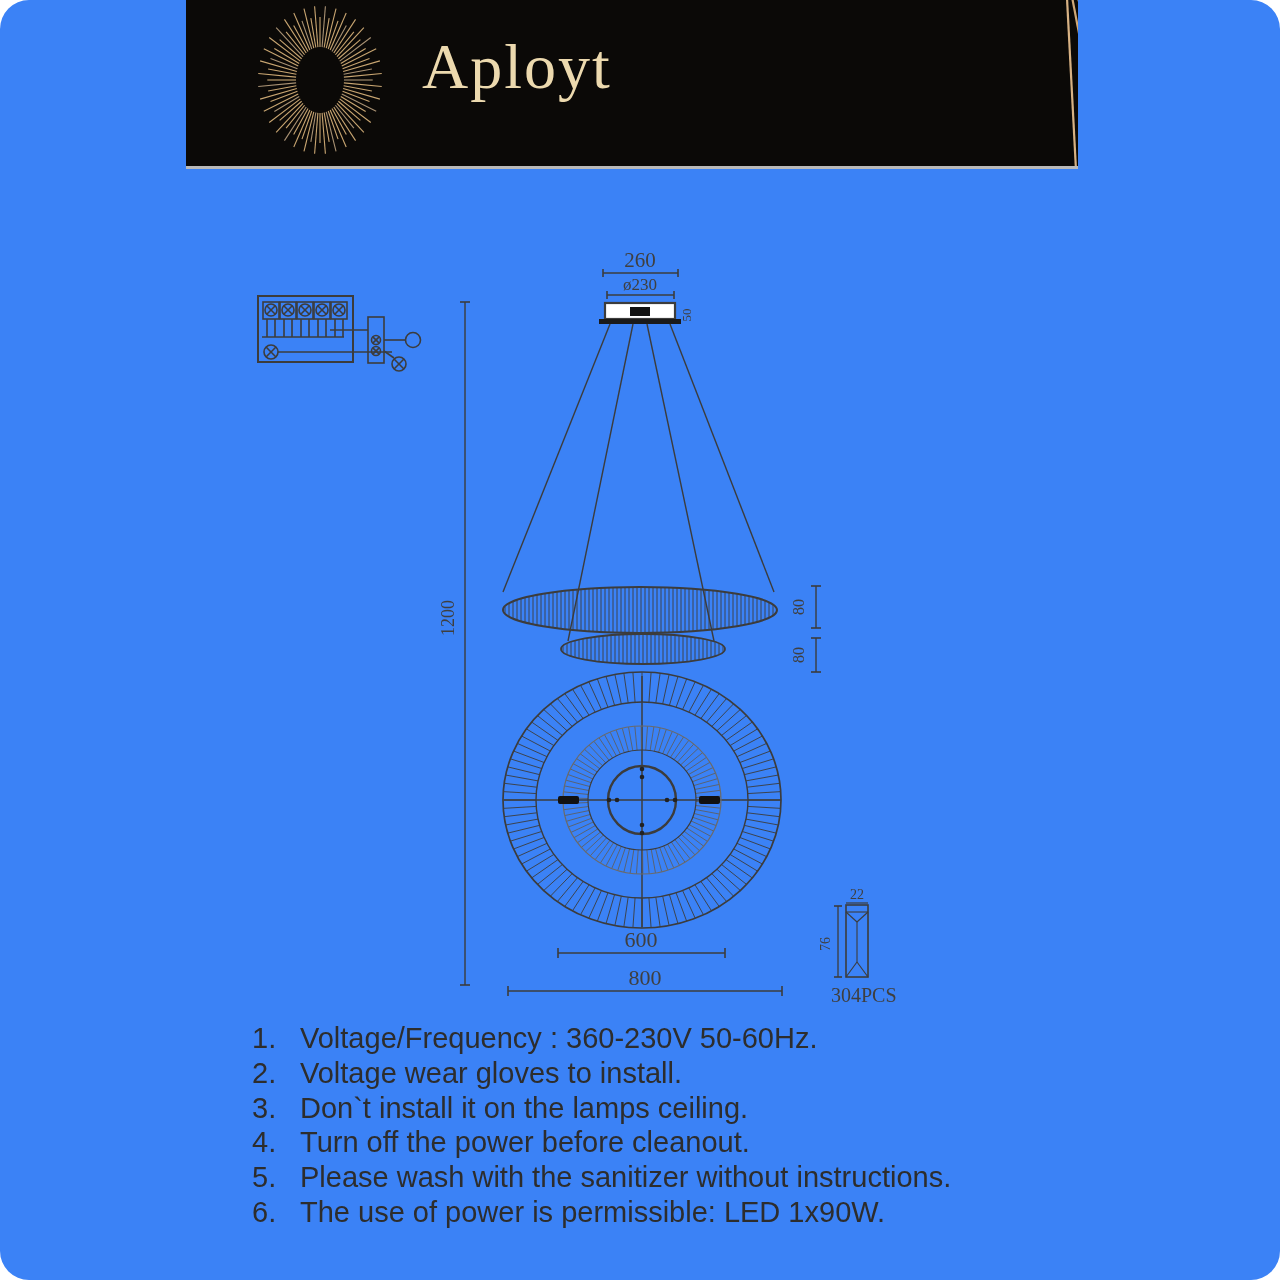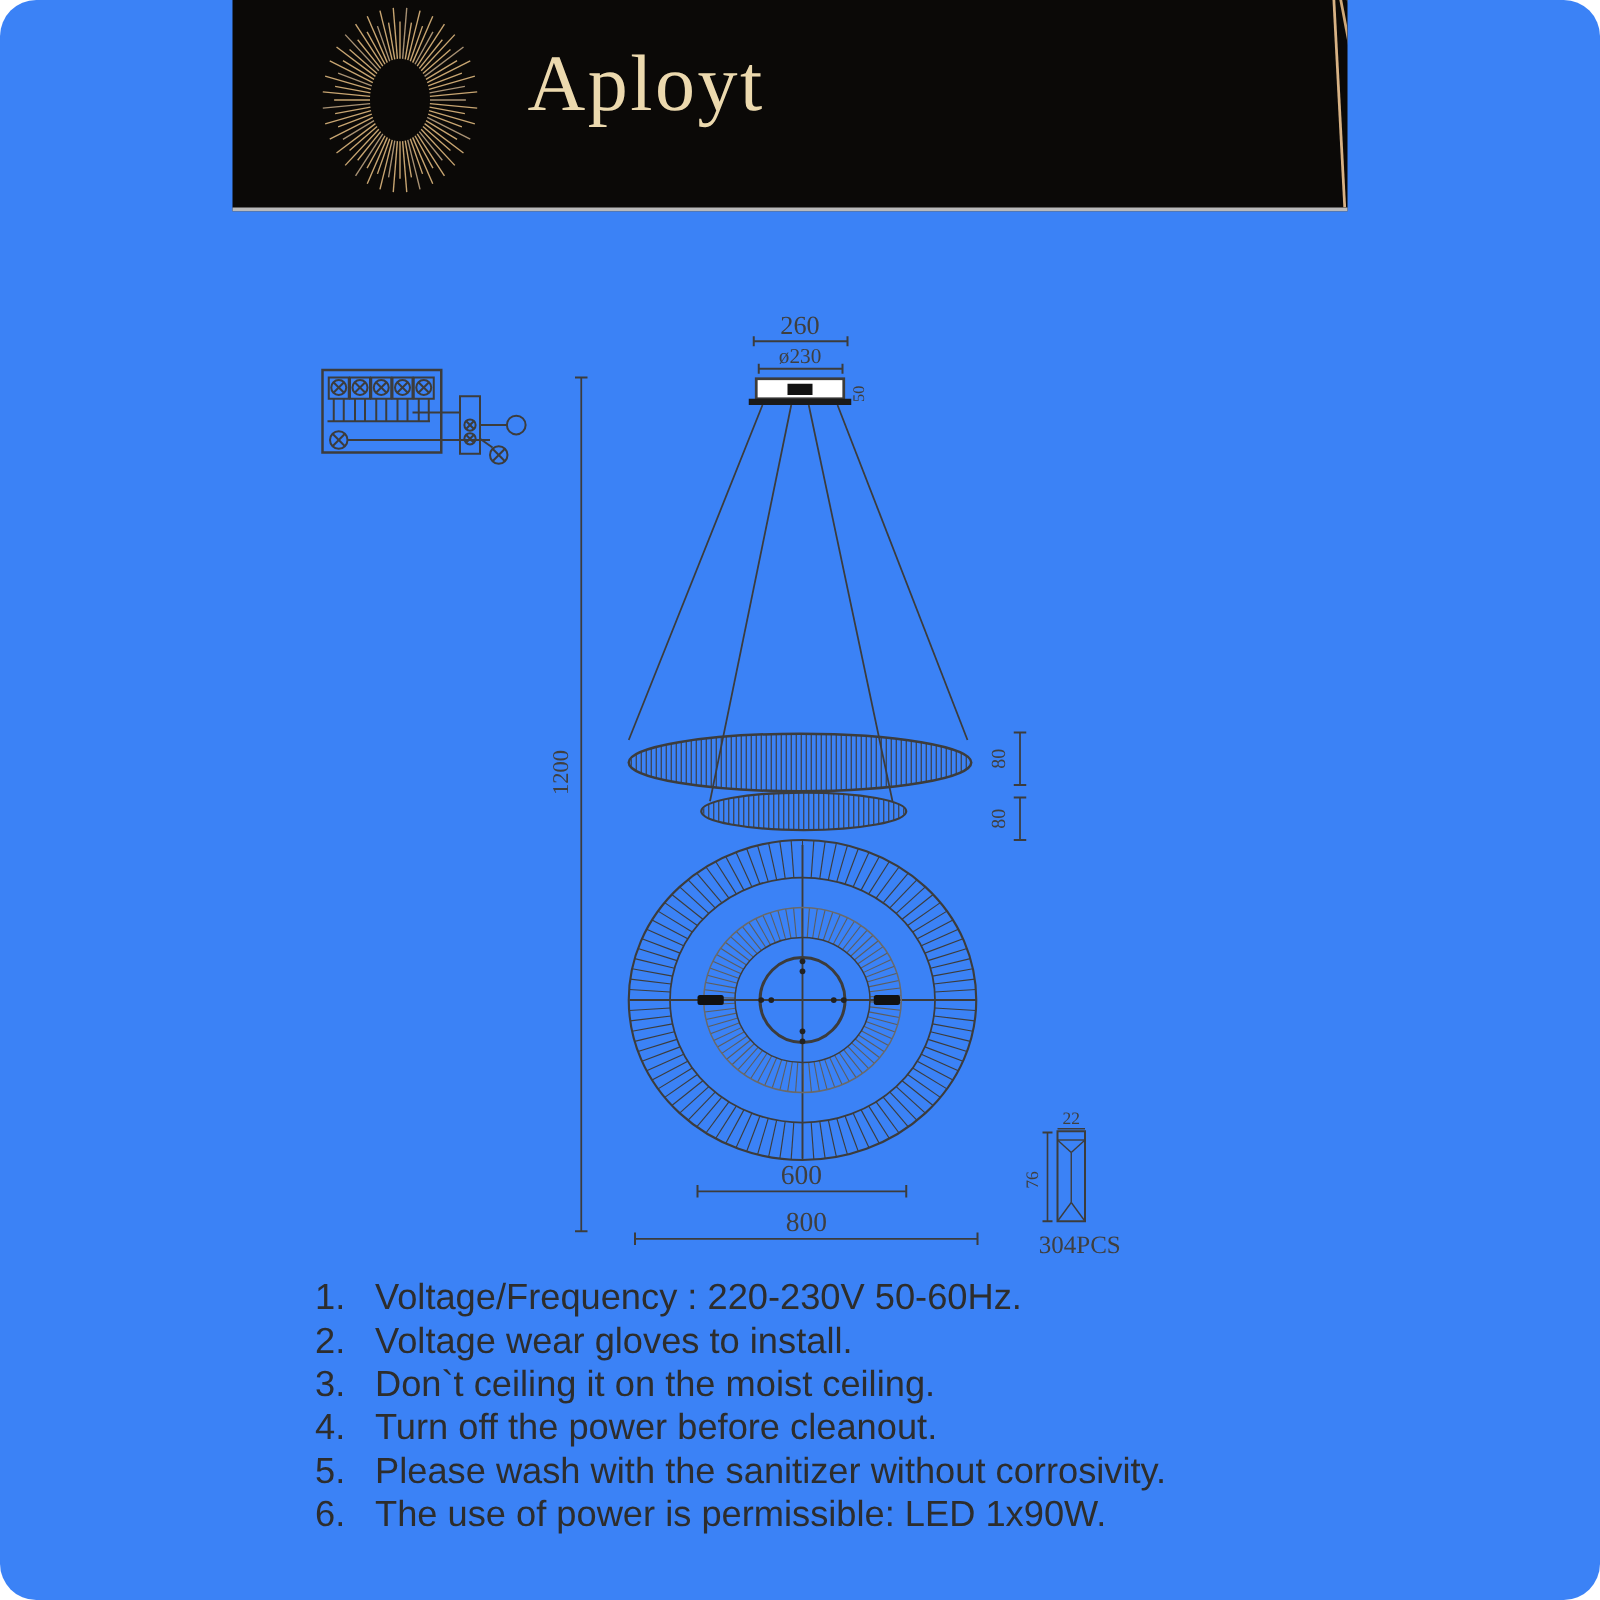--- a/index.html
+++ b/index.html
@@ -570,36 +570,36 @@
     <text x="641" y="947" font-size="22" text-anchor="middle">600</text>
     <text x="645" y="985" font-size="22" text-anchor="middle">800</text>
     <text x="857" y="899" font-size="14" text-anchor="middle">22</text>
     <text x="830" y="944" font-size="14" text-anchor="middle" transform="rotate(-90 830 944)">76</text>
     <text x="831" y="1002" font-size="20" text-anchor="start">304PCS</text>
   </svg>
 
   <div id="list">
     <div class="row">
       <span class="num">1.</span>
-      <span class="txt">Voltage/Frequency : 220-230V 50-60Hz.</span>
+      <span class="txt">Voltage/Frequency : 360-230V 50-60Hz.</span>
     </div>
     <div class="row">
       <span class="num">2.</span>
       <span class="txt">Voltage wear gloves to install.</span>
     </div>
     <div class="row">
       <span class="num">3.</span>
-      <span class="txt">Don`t ceiling it on the moist ceiling.</span>
+      <span class="txt">Don`t install it on the lamps ceiling.</span>
     </div>
     <div class="row">
       <span class="num">4.</span>
       <span class="txt">Turn off the power before cleanout.</span>
     </div>
     <div class="row">
       <span class="num">5.</span>
-      <span class="txt">Please wash with the sanitizer without corrosivity.</span>
+      <span class="txt">Please wash with the sanitizer without instructions.</span>
     </div>
     <div class="row">
       <span class="num">6.</span>
       <span class="txt">The use of power is permissible: LED 1x90W.</span>
     </div>
   </div>
 </div>
 
 </body></html>

